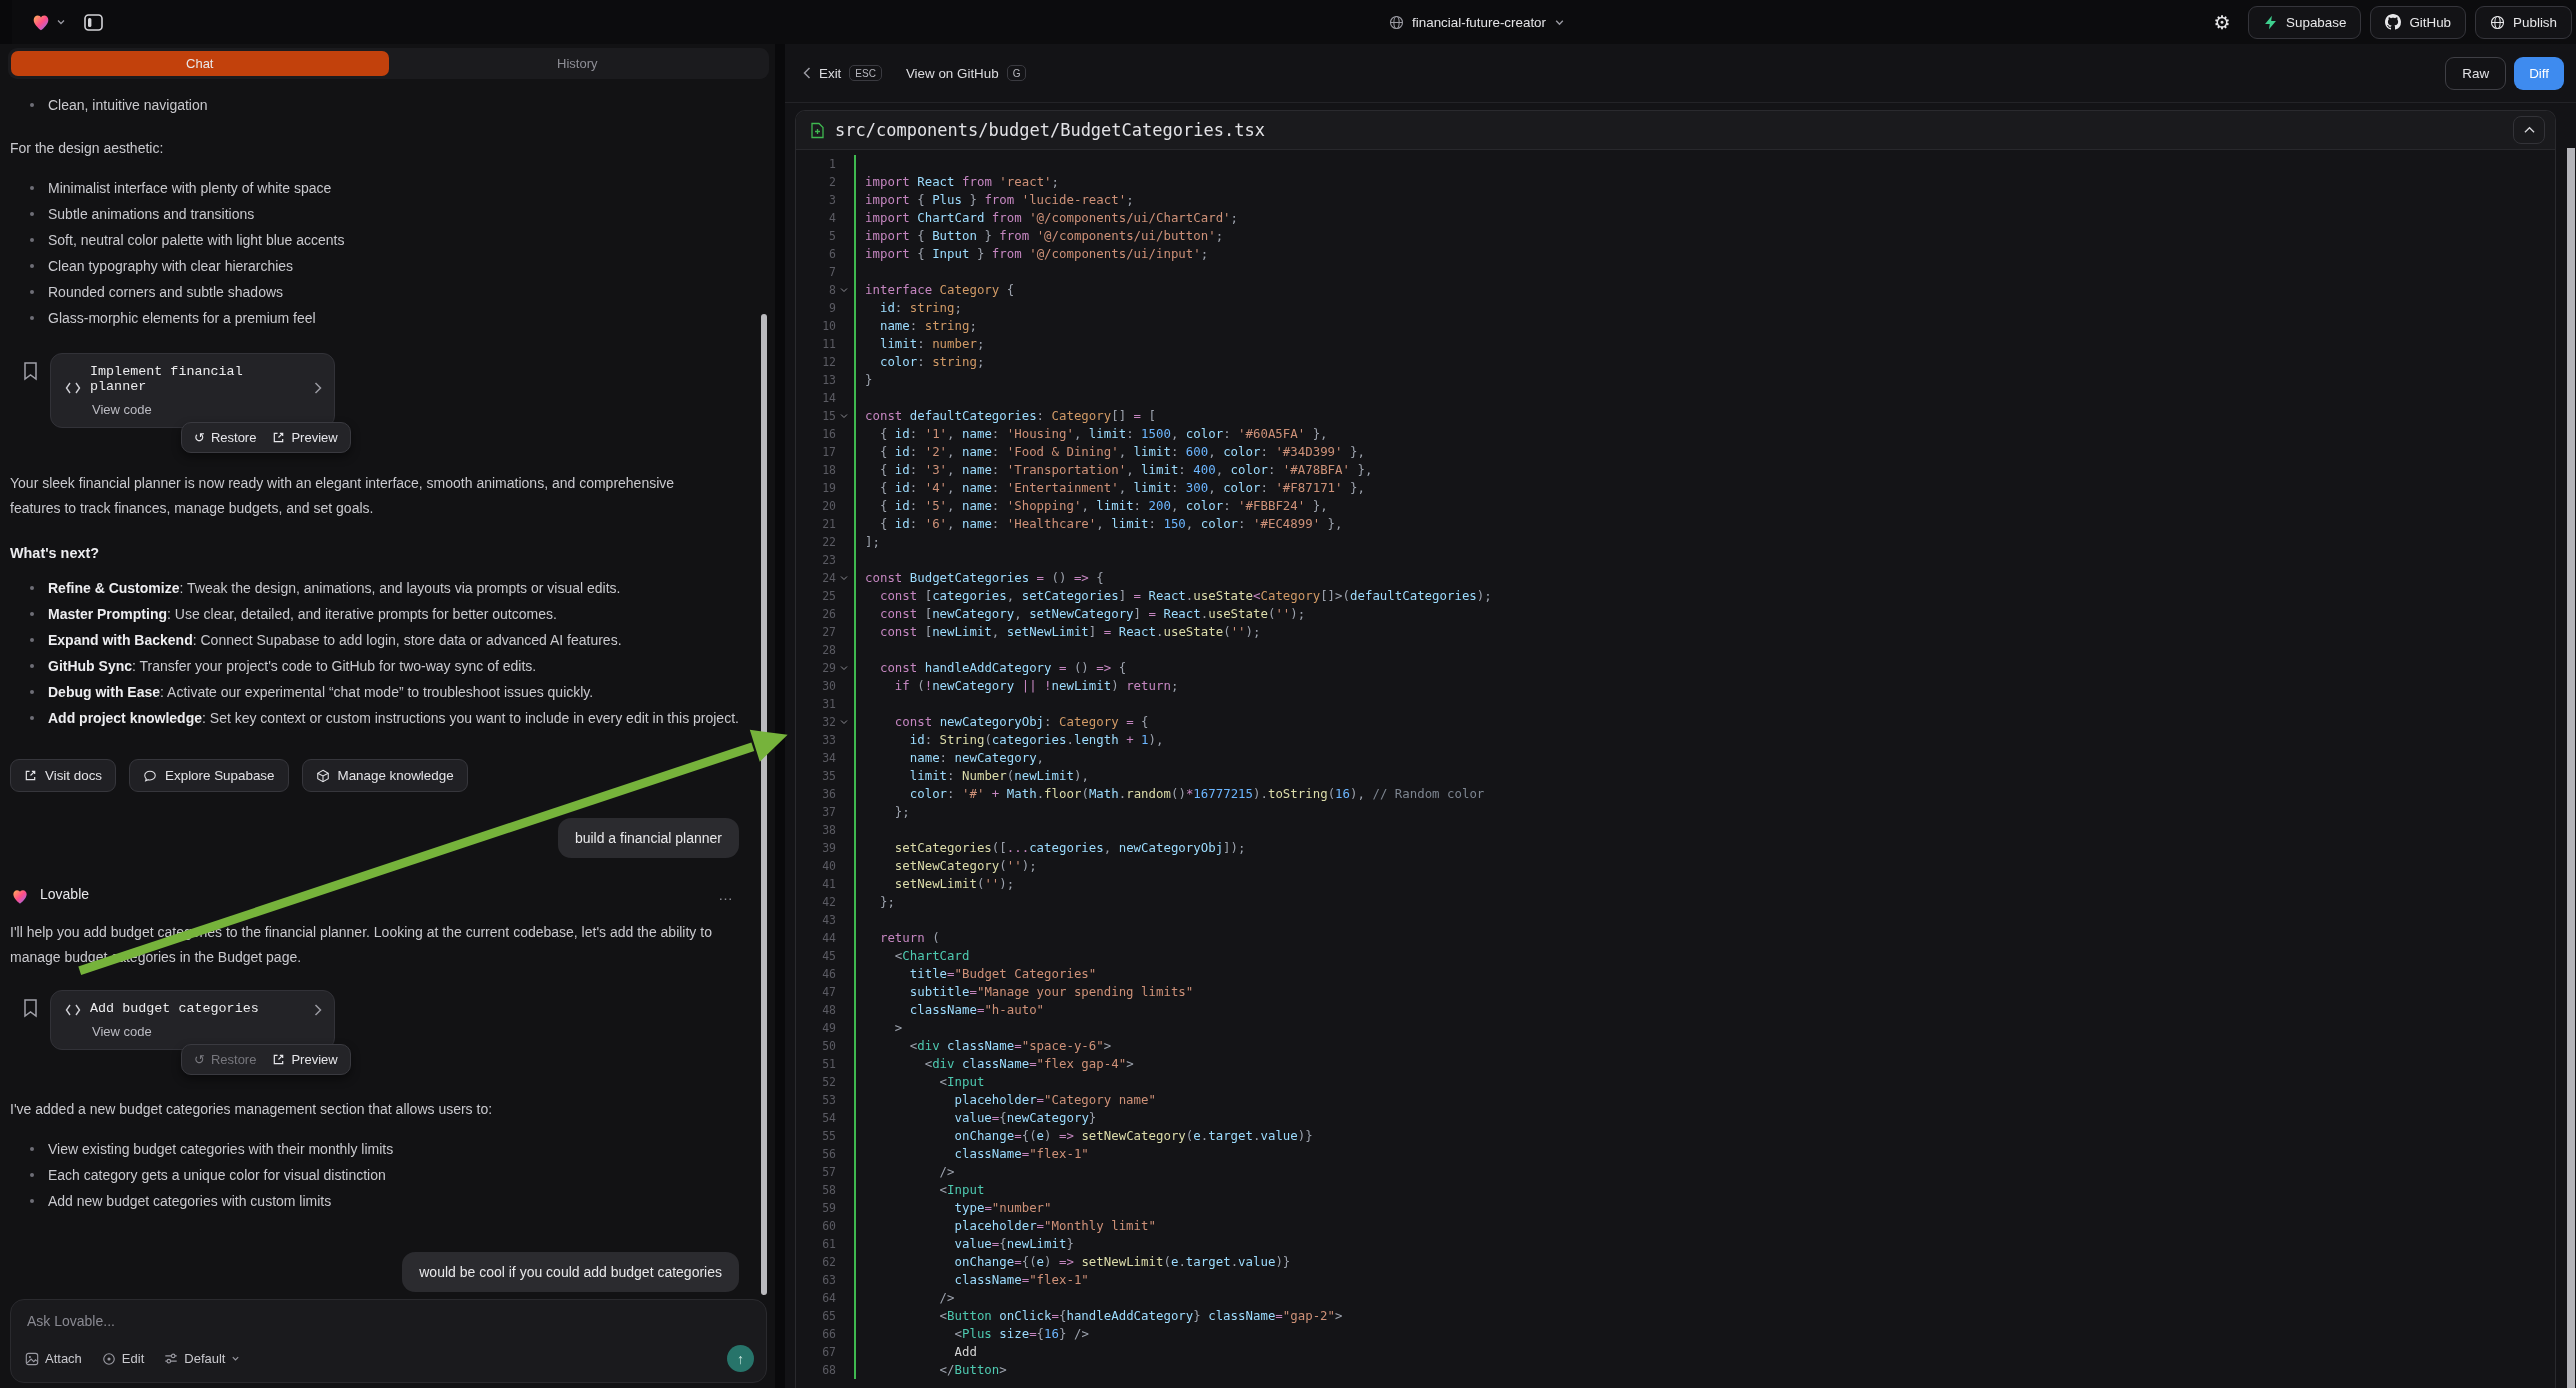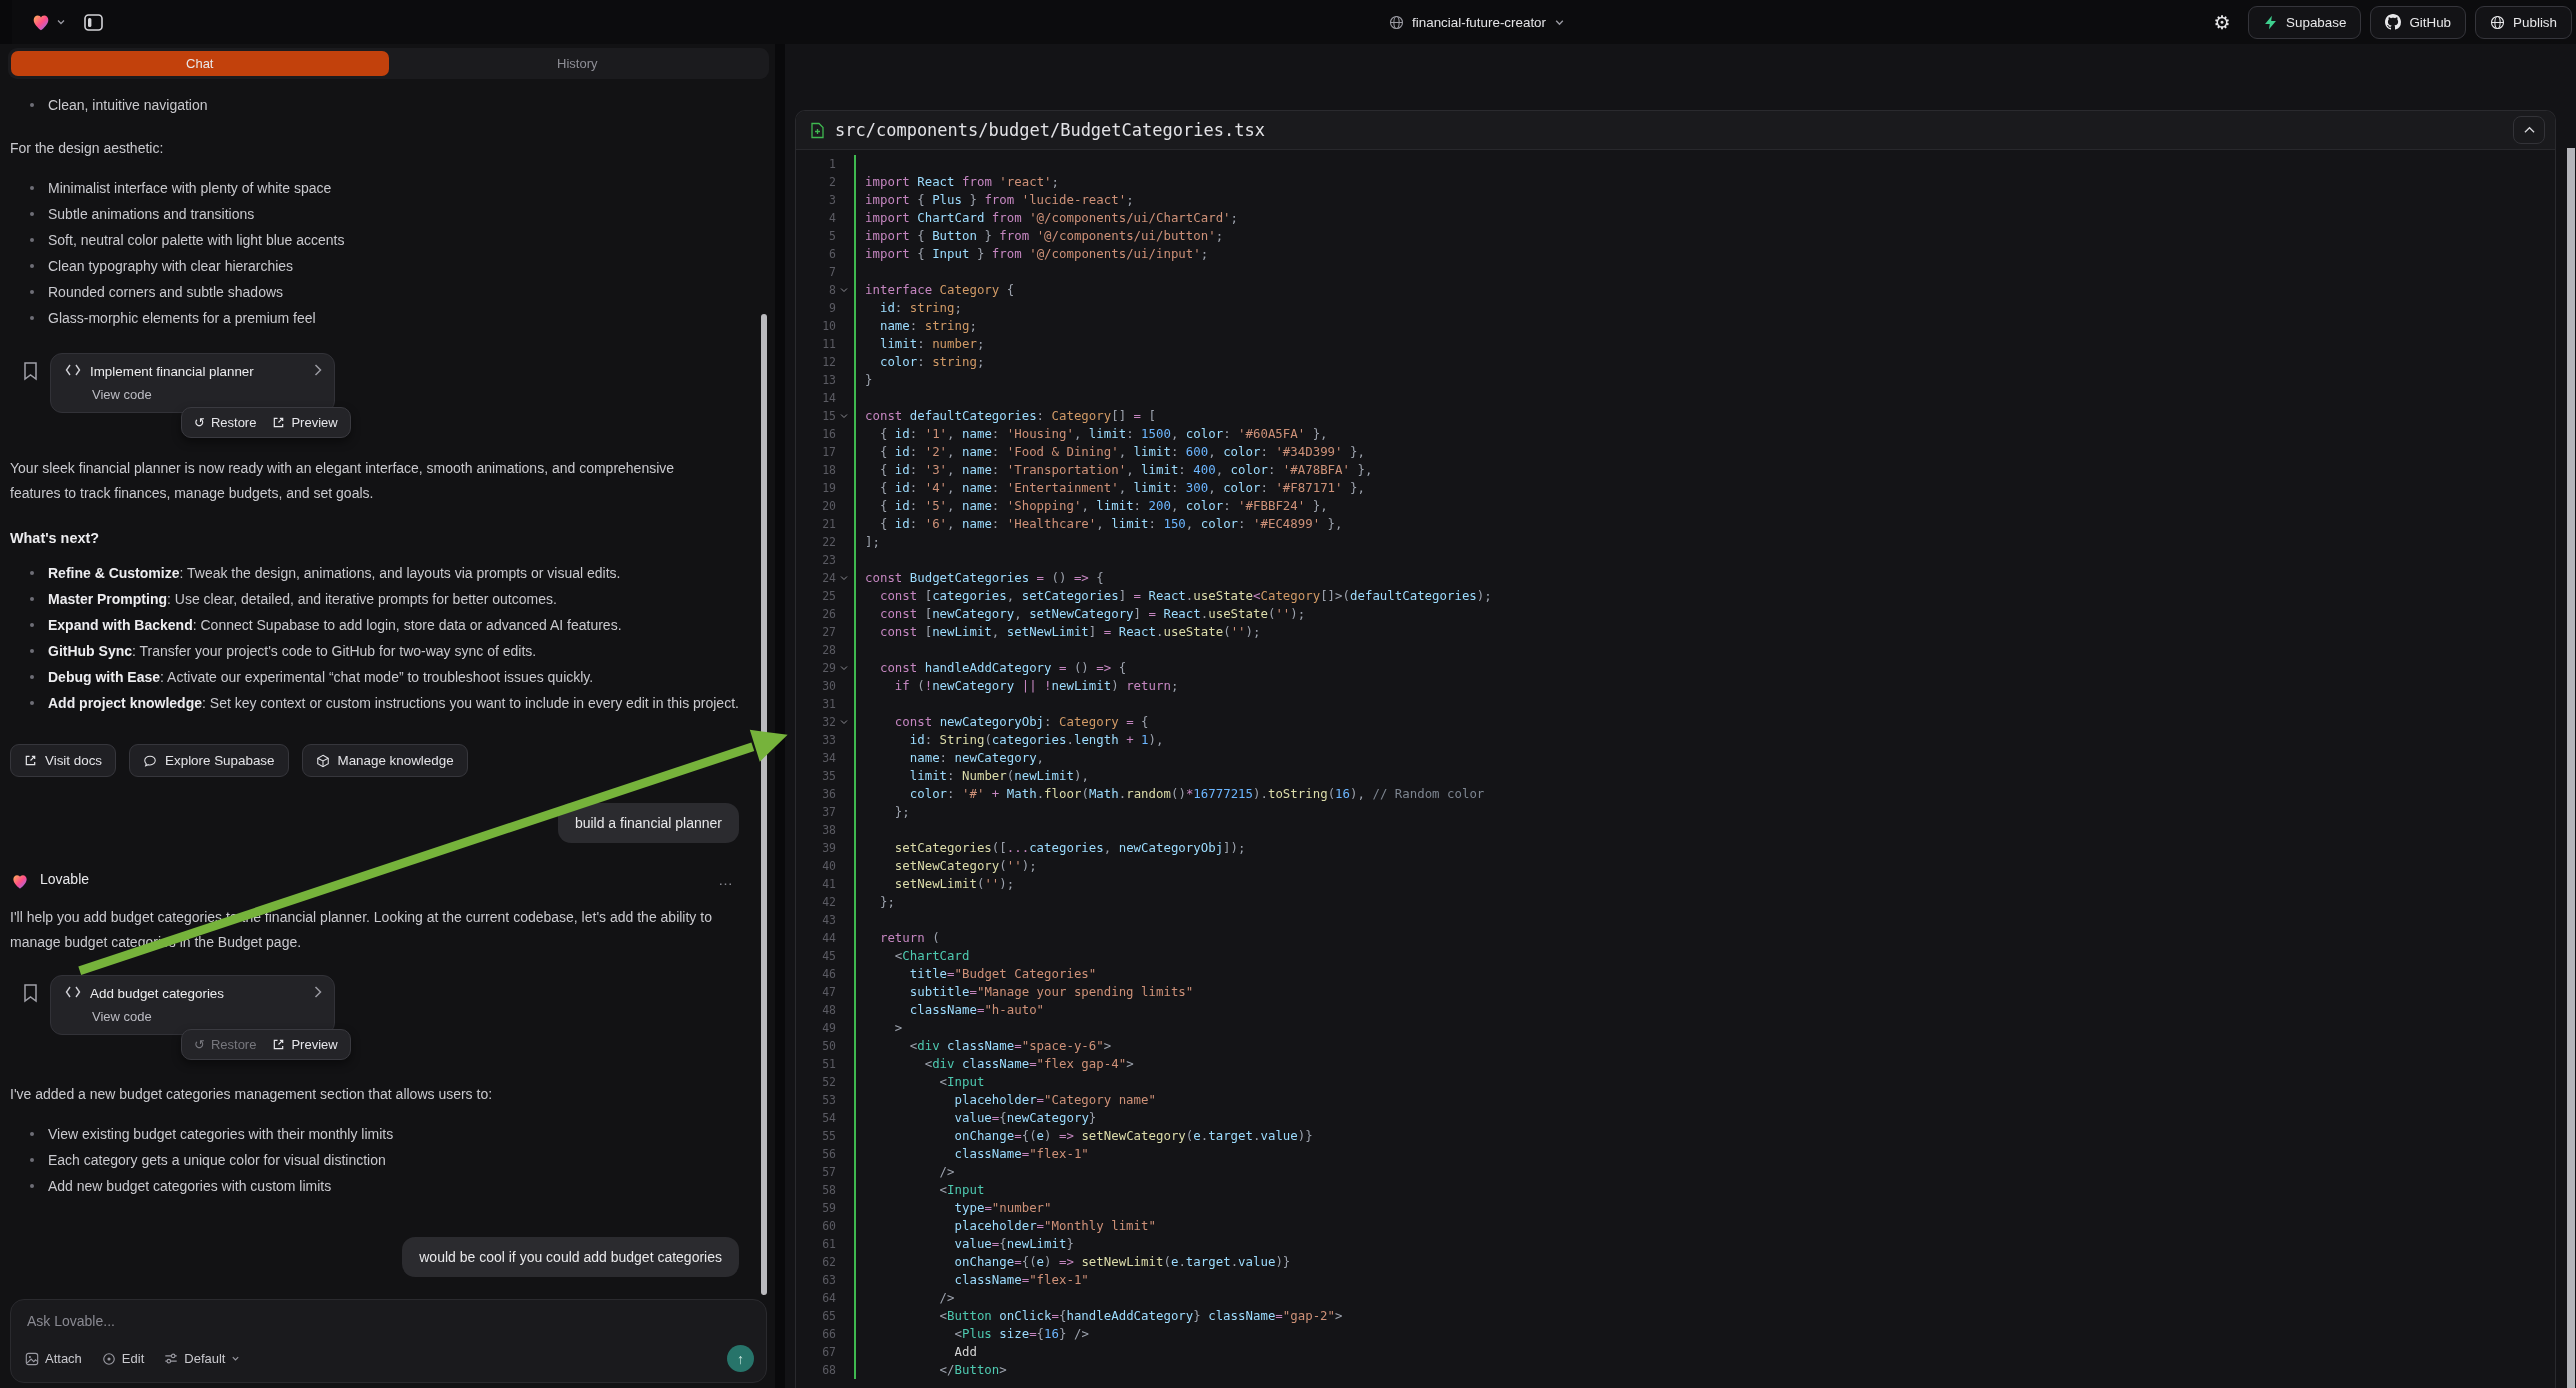--- a/index.html
+++ b/index.html
@@ -34,21 +34,21 @@
   .para { font-size:14px; line-height:25px; color:#c9c9ce; margin-top:18px; }
   .h-bold { font-size:14.4px; font-weight:bold; color:#ededf0; margin-top:24px; }
   ul.blist { list-style:none; margin-top:14px; }
   ul.blist li { position:relative; padding-left:38px; font-size:14px; line-height:26px; color:#c9c9ce; }
   ul.blist li .dot { position:absolute; left:20px; top:11px; width:4px; height:4px; border-radius:50%; background:#6e6e76; }
   ul.blist li b { color:#ededf0; }
   
   .vwrap { position:relative; margin-top:22px; padding-left:40px; }
   .bookmark { position:absolute; left:12px; top:8px; }
   .vcard { width:285px; background:#232327; border:1px solid #323238; border-radius:12px; padding:10px 12px 10px 14px; cursor:pointer; }
-  .vcard .row1 { display:flex; align-items:flex-start; gap:9px; }
+  .vcard .row1 { display:flex; align-items:flex-end; gap:9px;font-family:Liberation Mono, monospace; }
   .vcard .vtitle { flex:1; font-size:13.4px; color:#ececee; }
   .vcard .view-code { margin:8px 0 0 27px; font-size:13px; color:#bcbcc3; cursor:pointer; }
   .rp-pill { position:relative; margin:-8px 0 0 131px; display:inline-flex; align-items:center; gap:16px;
     background:#242428; border:1px solid #3a3a40; border-radius:10px; padding:7px 12px; box-shadow:0 4px 10px rgba(0,0,0,.45); }
   .rp-btn { display:flex; align-items:center; gap:6px; font-size:13px; color:#e6e6ea; cursor:pointer; }
   .rp-btn.disabled { color:#77777d; }
   .rp-btn .uico { font-size:13px; line-height:1; }
   
   .actions { display:flex; gap:13px; margin-top:28px; }
   .act-btn { display:flex; align-items:center; gap:8px; height:33px; padding:0 13px; background:#202024;
@@ -339,20 +339,39 @@
         <span class="send-btn">
             <span>↑</span>
           </span>
       </div>
     </div>
 
     <div class="chat-sb" style="position:absolute;left:761px;top:270px;"></div>
   </div>
 
   <div class="code-panel">
+    <div class="code-header">
+      <div class="hdr-left">
+        <span class="hdr-item">
+          <svg class="ico" width="8" height="12" viewBox="0 0 8 12">
+              <path d="M6.5 1 1.5 6l5 5" stroke="#9a9aa2" stroke-width="1.5" fill="none"></path>
+            </svg>
+          <span>Exit</span>
+          <span class="kbd">ESC</span>
+        </span>
+        <span class="hdr-item" style="margin-left:14px;">
+          <span>View on GitHub</span>
+          <span class="kbd">G</span>
+        </span>
+      </div>
+      <div class="hdr-right">
+        <span class="raw-btn">Raw</span>
+        <span class="diff-btn">Diff</span>
+      </div>
+    </div>
 
     <div class="file-card">
       <div class="file-bar">
         <svg class="ico" width="15" height="17" viewBox="0 0 15 17">
           <path d="M2 1.5h7l4 4v10H2z" fill="none" stroke="#3fb950" stroke-width="1.3"></path>
           <path d="M7.5 7v5M5 9.5h5" stroke="#3fb950" stroke-width="1.3"></path>
         </svg>
         <span class="file-path">src/components/budget/BudgetCategories.tsx</span>
         <span class="collapse-btn">
           <svg class="ico" width="11" height="8" viewBox="0 0 12 8">

